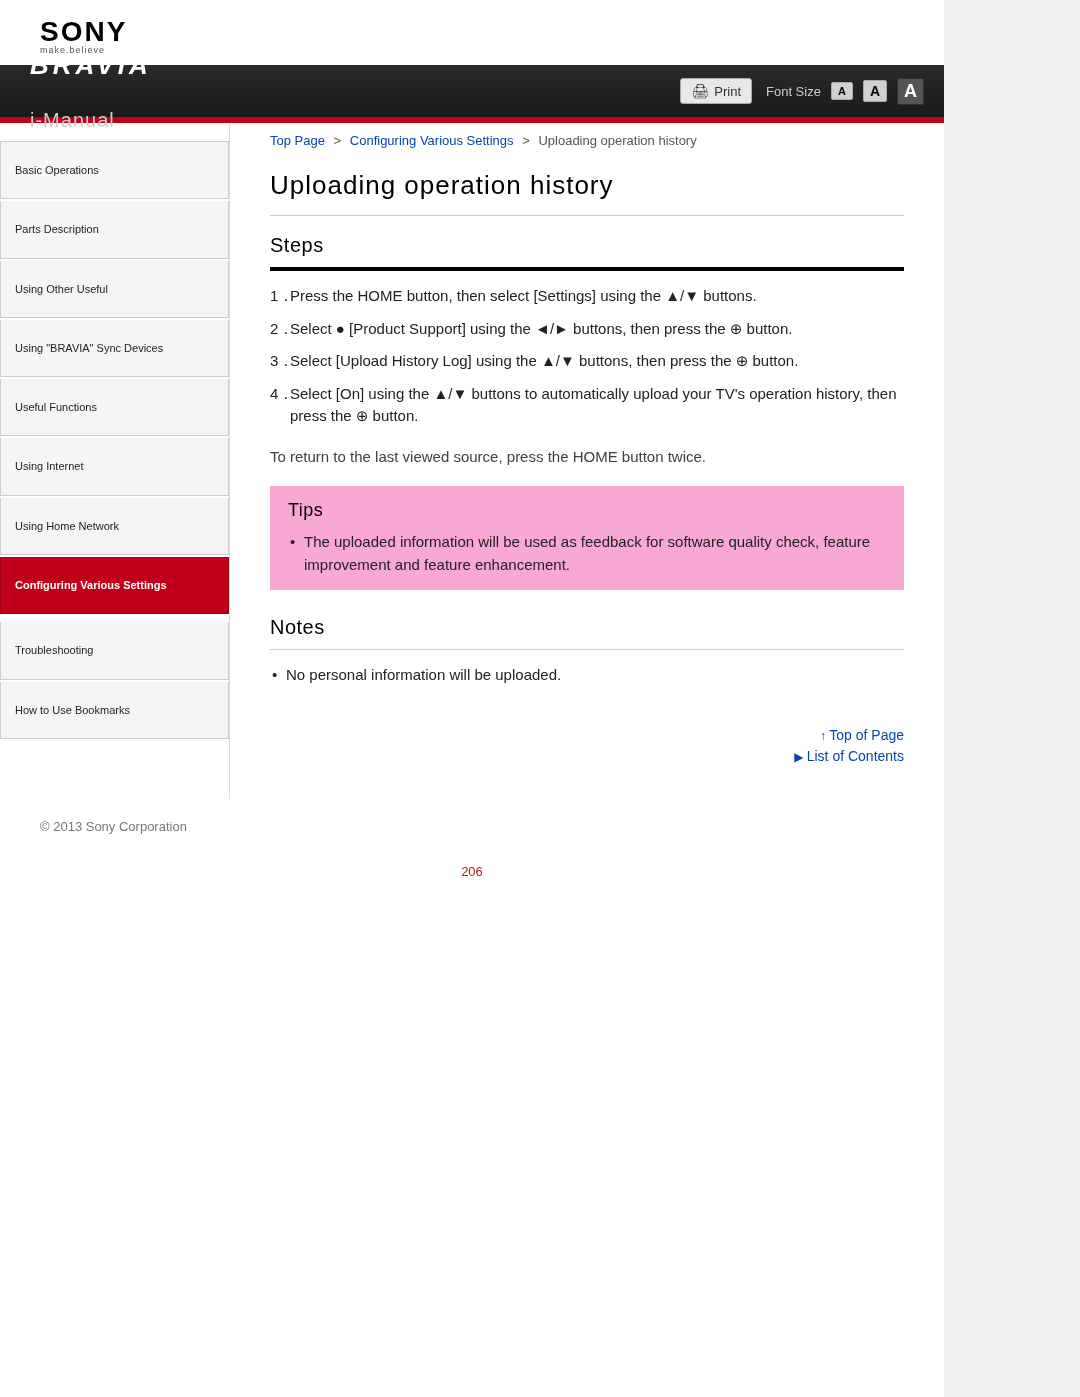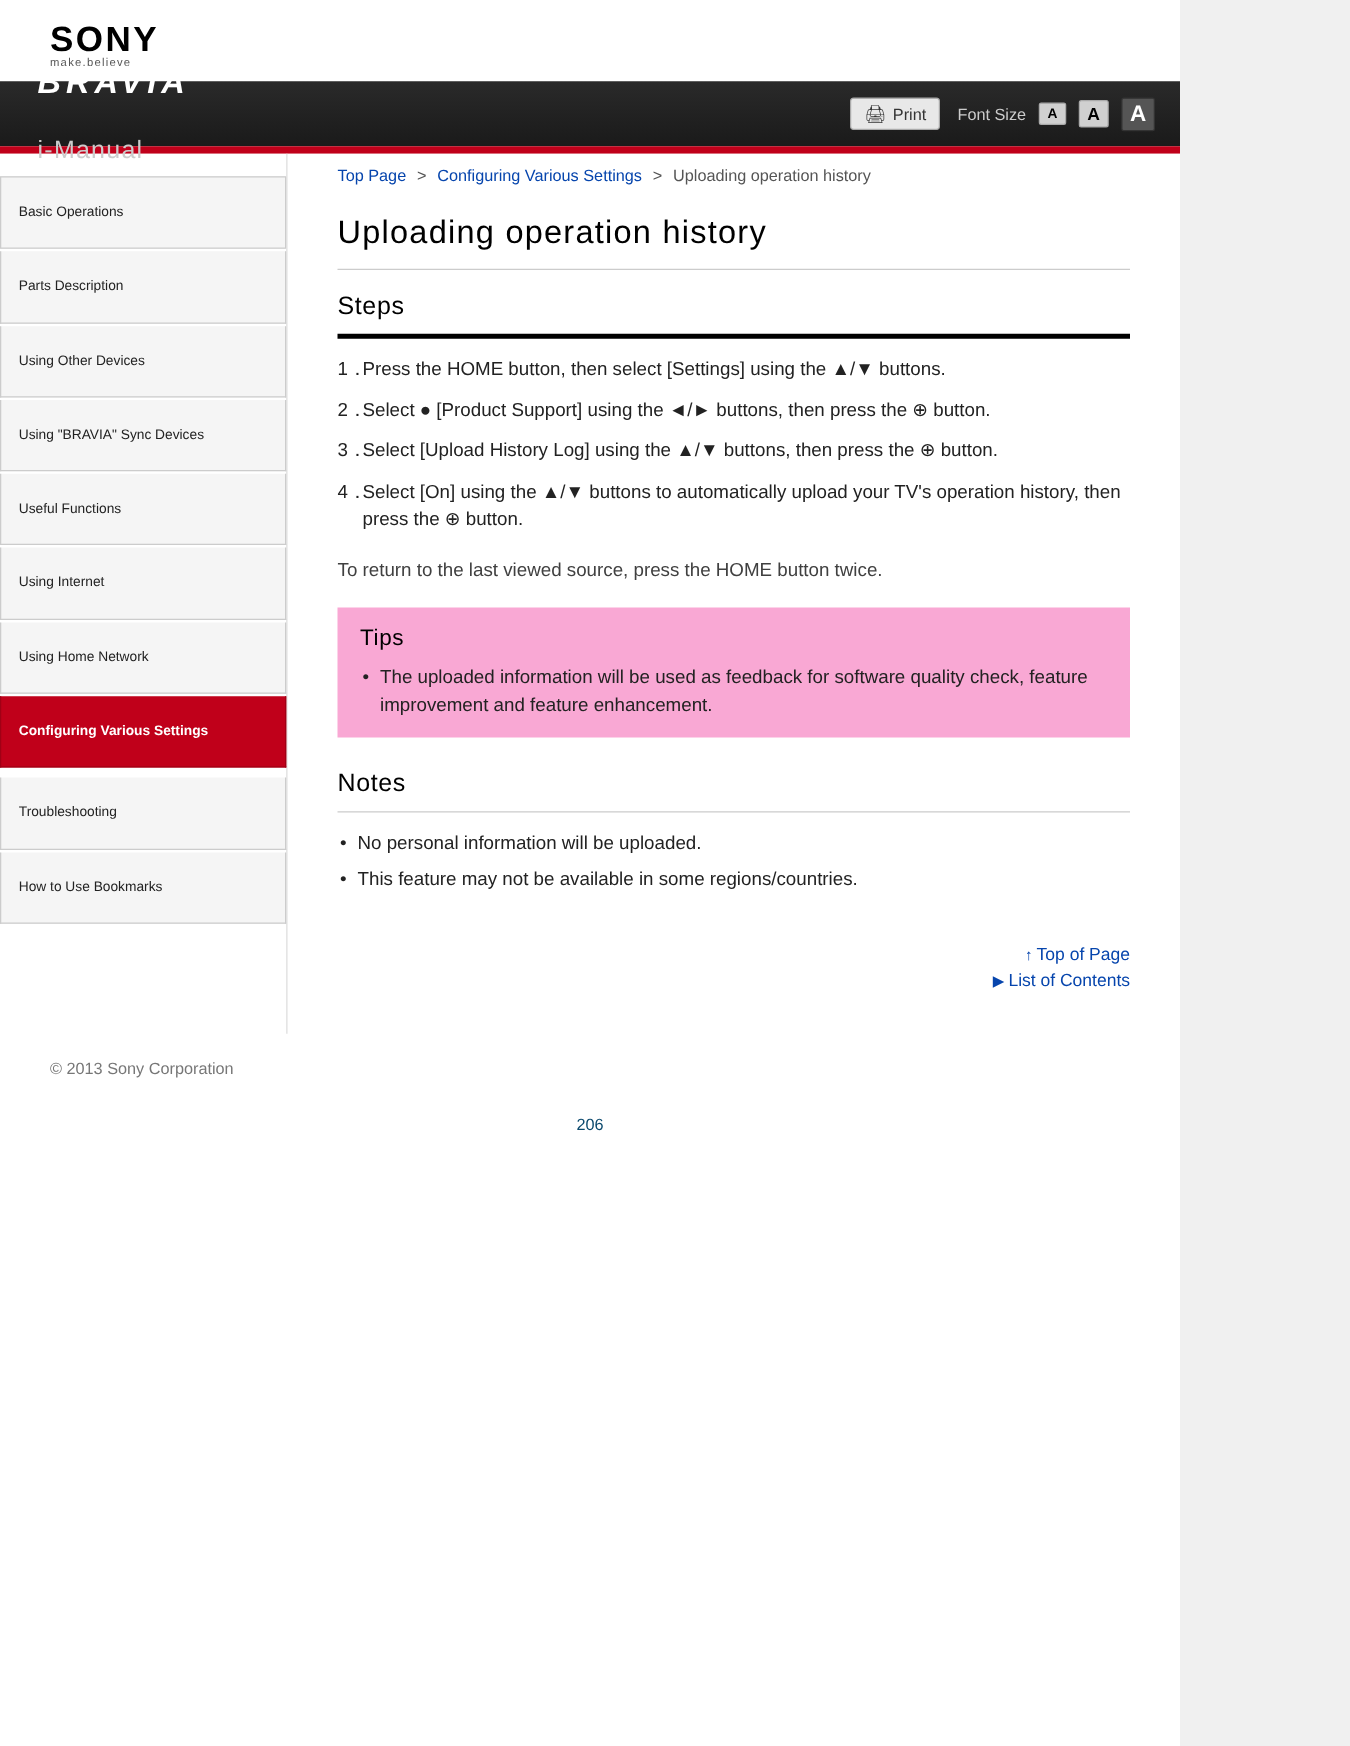--- a/index.html
+++ b/index.html
@@ -312,21 +312,21 @@
       display: flex;
       justify-content: space-between;
       align-items: flex-end;
       padding: 20px 40px 20px 40px;
       font-size: 13px;
       color: #777;
     }
     .page-number {
       text-align: center;
       font-size: 13px;
-      color: #0c4a6e;
+      color: #b91c1c;
       padding: 10px 0 20px 0;
     }
 
     
     .red-accent-bar {
       height: 6px;
       background: #c0001a;
       width: 100%;
     }
   </style>
@@ -359,21 +359,21 @@
     </div>
   </div>
 
   <div class="red-accent-bar"></div>
 
   <div class="main-area">
 
     <nav class="sidebar">
       <a class="sidebar-item">Basic Operations</a>
       <a class="sidebar-item">Parts Description</a>
-      <a class="sidebar-item">Using Other Devices</a>
+      <a class="sidebar-item">Using Other Useful</a>
       <a class="sidebar-item">Using "BRAVIA" Sync Devices</a>
       <a class="sidebar-item">Useful Functions</a>
       <a class="sidebar-item">Using Internet</a>
       <a class="sidebar-item">Using Home Network</a>
       <a class="sidebar-item active">Configuring Various Settings</a>
       <a class="sidebar-item section-gap">Troubleshooting</a>
       <a class="sidebar-item">How to Use Bookmarks</a>
     </nav>
 
     <div class="content-area">
@@ -413,21 +413,20 @@
       <div class="tips-box">
         <div class="tips-heading">Tips</div>
         <ul class="tips-list">
           <li>The uploaded information will be used as feedback for software quality check, feature improvement and feature enhancement.</li>
         </ul>
       </div>
 
       <h2 class="notes-heading">Notes</h2>
       <ul class="notes-list">
         <li>No personal information will be uploaded.</li>
-        <li>This feature may not be available in some regions/countries.</li>
       </ul>
 
       <div class="bottom-nav">
         <a href="#">
           <span class="top-of-page-arrow">↑ </span><span>Top of Page</span>
         </a>
         <a href="#">
           <span class="list-arrow">▶ </span><span>List of Contents</span>
         </a>
       </div>

